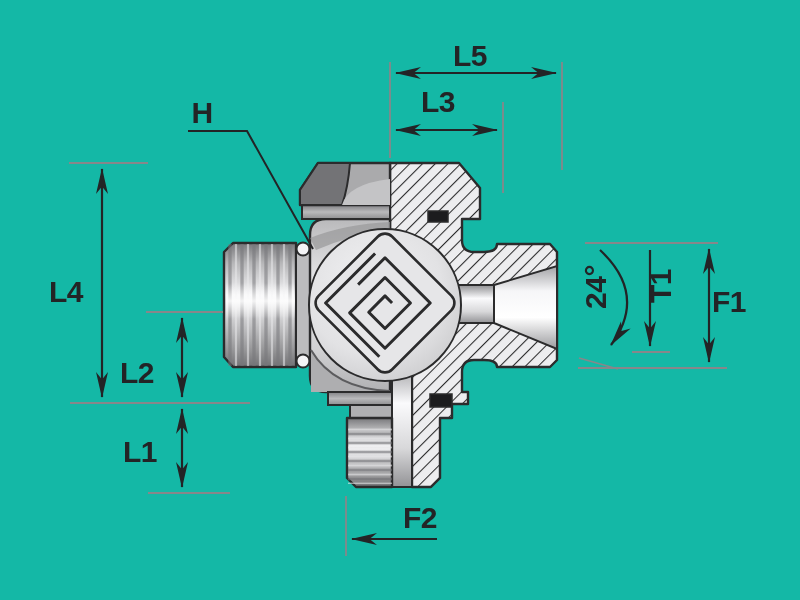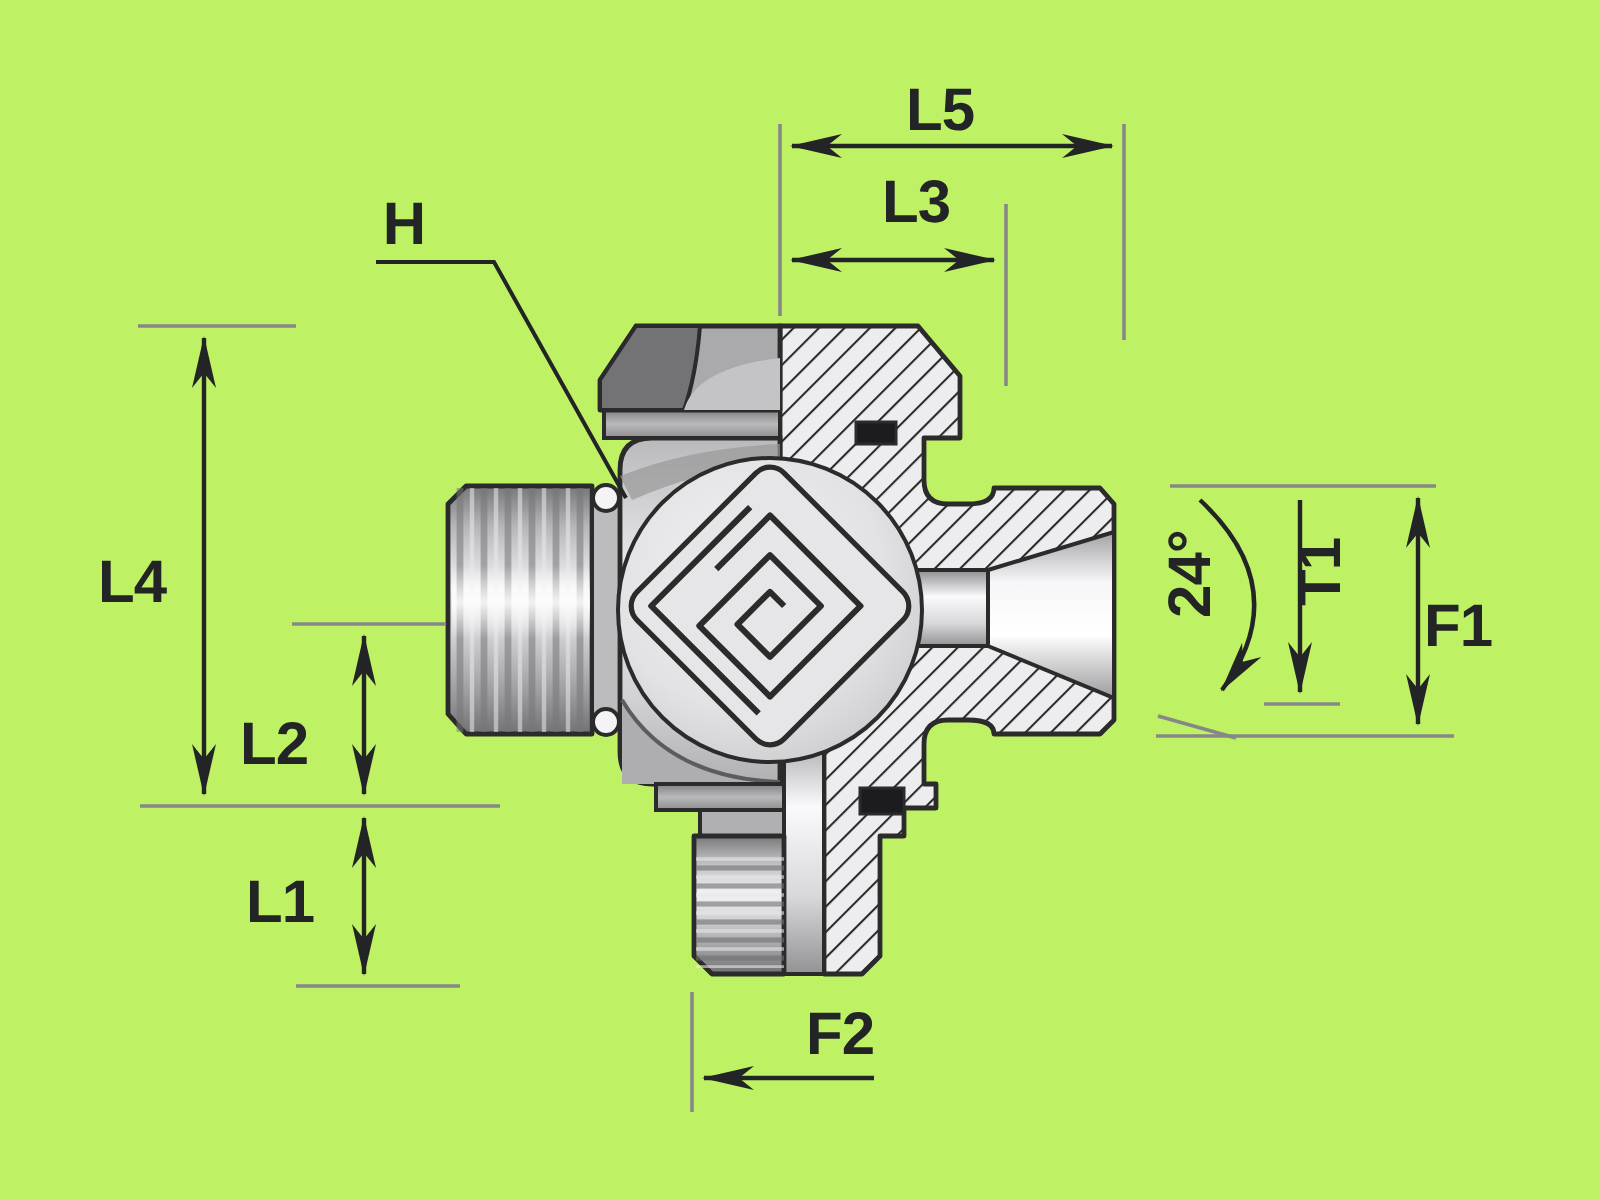--- a/index.html
+++ b/index.html
@@ -1,17 +1,17 @@
 <!DOCTYPE html>
 <html><head>
 <meta charset="utf-8">
 <style>
   html,body{margin:0;padding:0;background:#ffffff;}
   #stage{
-    position:relative;width:800px;height:600px;background:#bef264;overflow:hidden;
+    position:relative;width:800px;height:600px;background:#14b8a6;overflow:hidden;
     font-family:"Liberation Sans", sans-serif;
   }
   #drawing-svg{position:absolute;left:0;top:0;}
   .dim-label{
     position:absolute;transform:translate(-50%,-50%);
     font-size:30px;font-weight:600;color:#232426;line-height:1;
     letter-spacing:-0.5px;white-space:nowrap;user-select:none;
   }
   .dim-label.rot{transform:translate(-50%,-50%) rotate(-90deg);}
 </style>
@@ -161,23 +161,23 @@
     <line x1="182" y1="409" x2="182" y2="487" marker-start="url(#arw)" marker-end="url(#arw)"></line>
     <line x1="709" y1="249" x2="709" y2="362" marker-start="url(#arw)" marker-end="url(#arw)"></line>
     <line x1="650" y1="250" x2="650" y2="346" marker-end="url(#arw)"></line>
     <line x1="437" y1="539" x2="352" y2="539" marker-end="url(#arw)"></line>
     <path d="M600,250 Q648,295 611,345" marker-end="url(#arw)"></path>
     <polyline points="188,131 247,131 313,249" stroke-width="2"></polyline>
   </g>
 </svg>
 
 <div class="dim-label" style="left:470px;top:56px;">L5</div>
-<div class="dim-label" style="left:458px;top:102px;">L3</div>
+<div class="dim-label" style="left:438px;top:102px;">L3</div>
 <div class="dim-label" style="left:202px;top:113px;">H</div>
 <div class="dim-label" style="left:66px;top:292px;">L4</div>
 <div class="dim-label" style="left:137px;top:373px;">L2</div>
 <div class="dim-label" style="left:140px;top:452px;text-align:right;">L1</div>
 <div class="dim-label" style="left:420px;top:518px;">F2</div>
-<div class="dim-label" style="left:729px;top:302px;margin-top:12px;">F1</div>
+<div class="dim-label" style="left:729px;top:302px;">F1</div>
 <div class="dim-label rot" style="left:661px;top:286px;">T1</div>
 <div class="dim-label rot" style="left:596px;top:287px;">24°</div>
 
 </div>
 
 </body></html>

